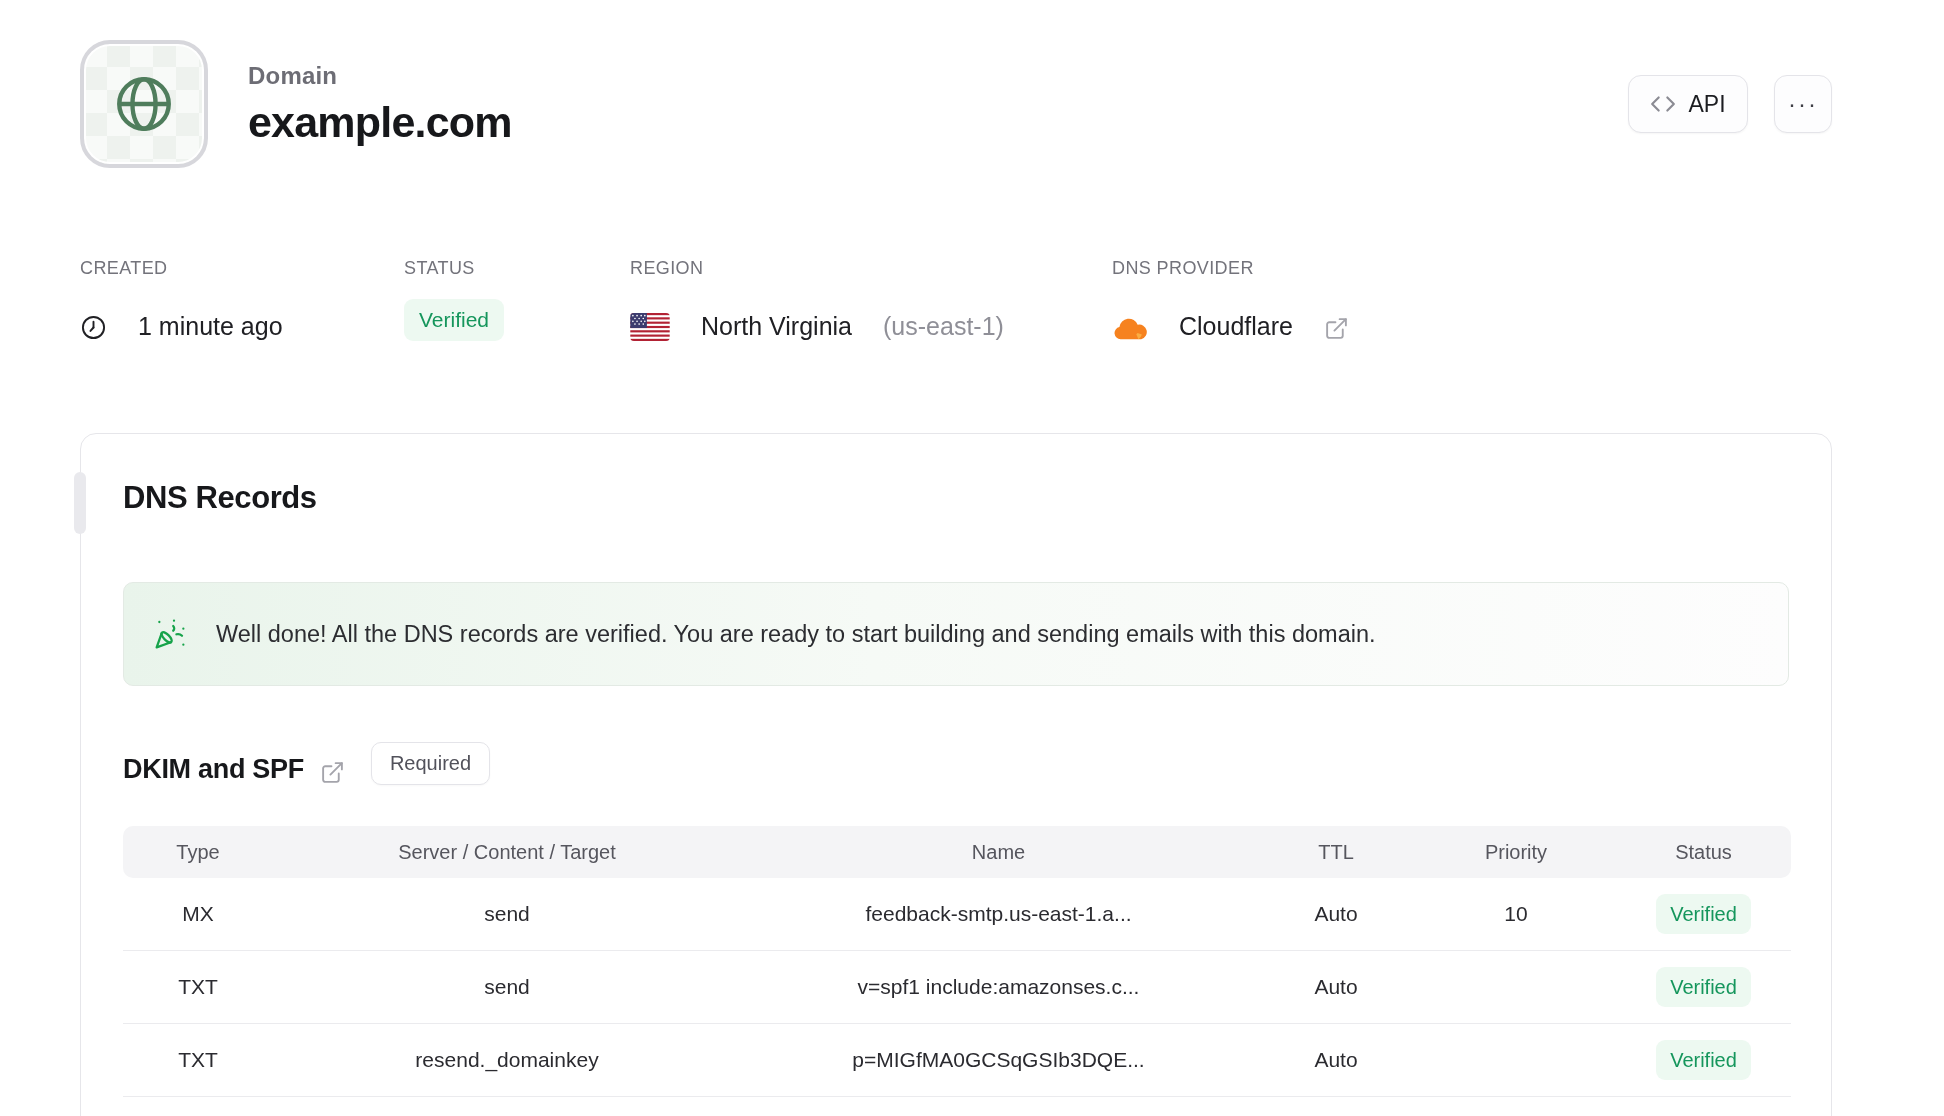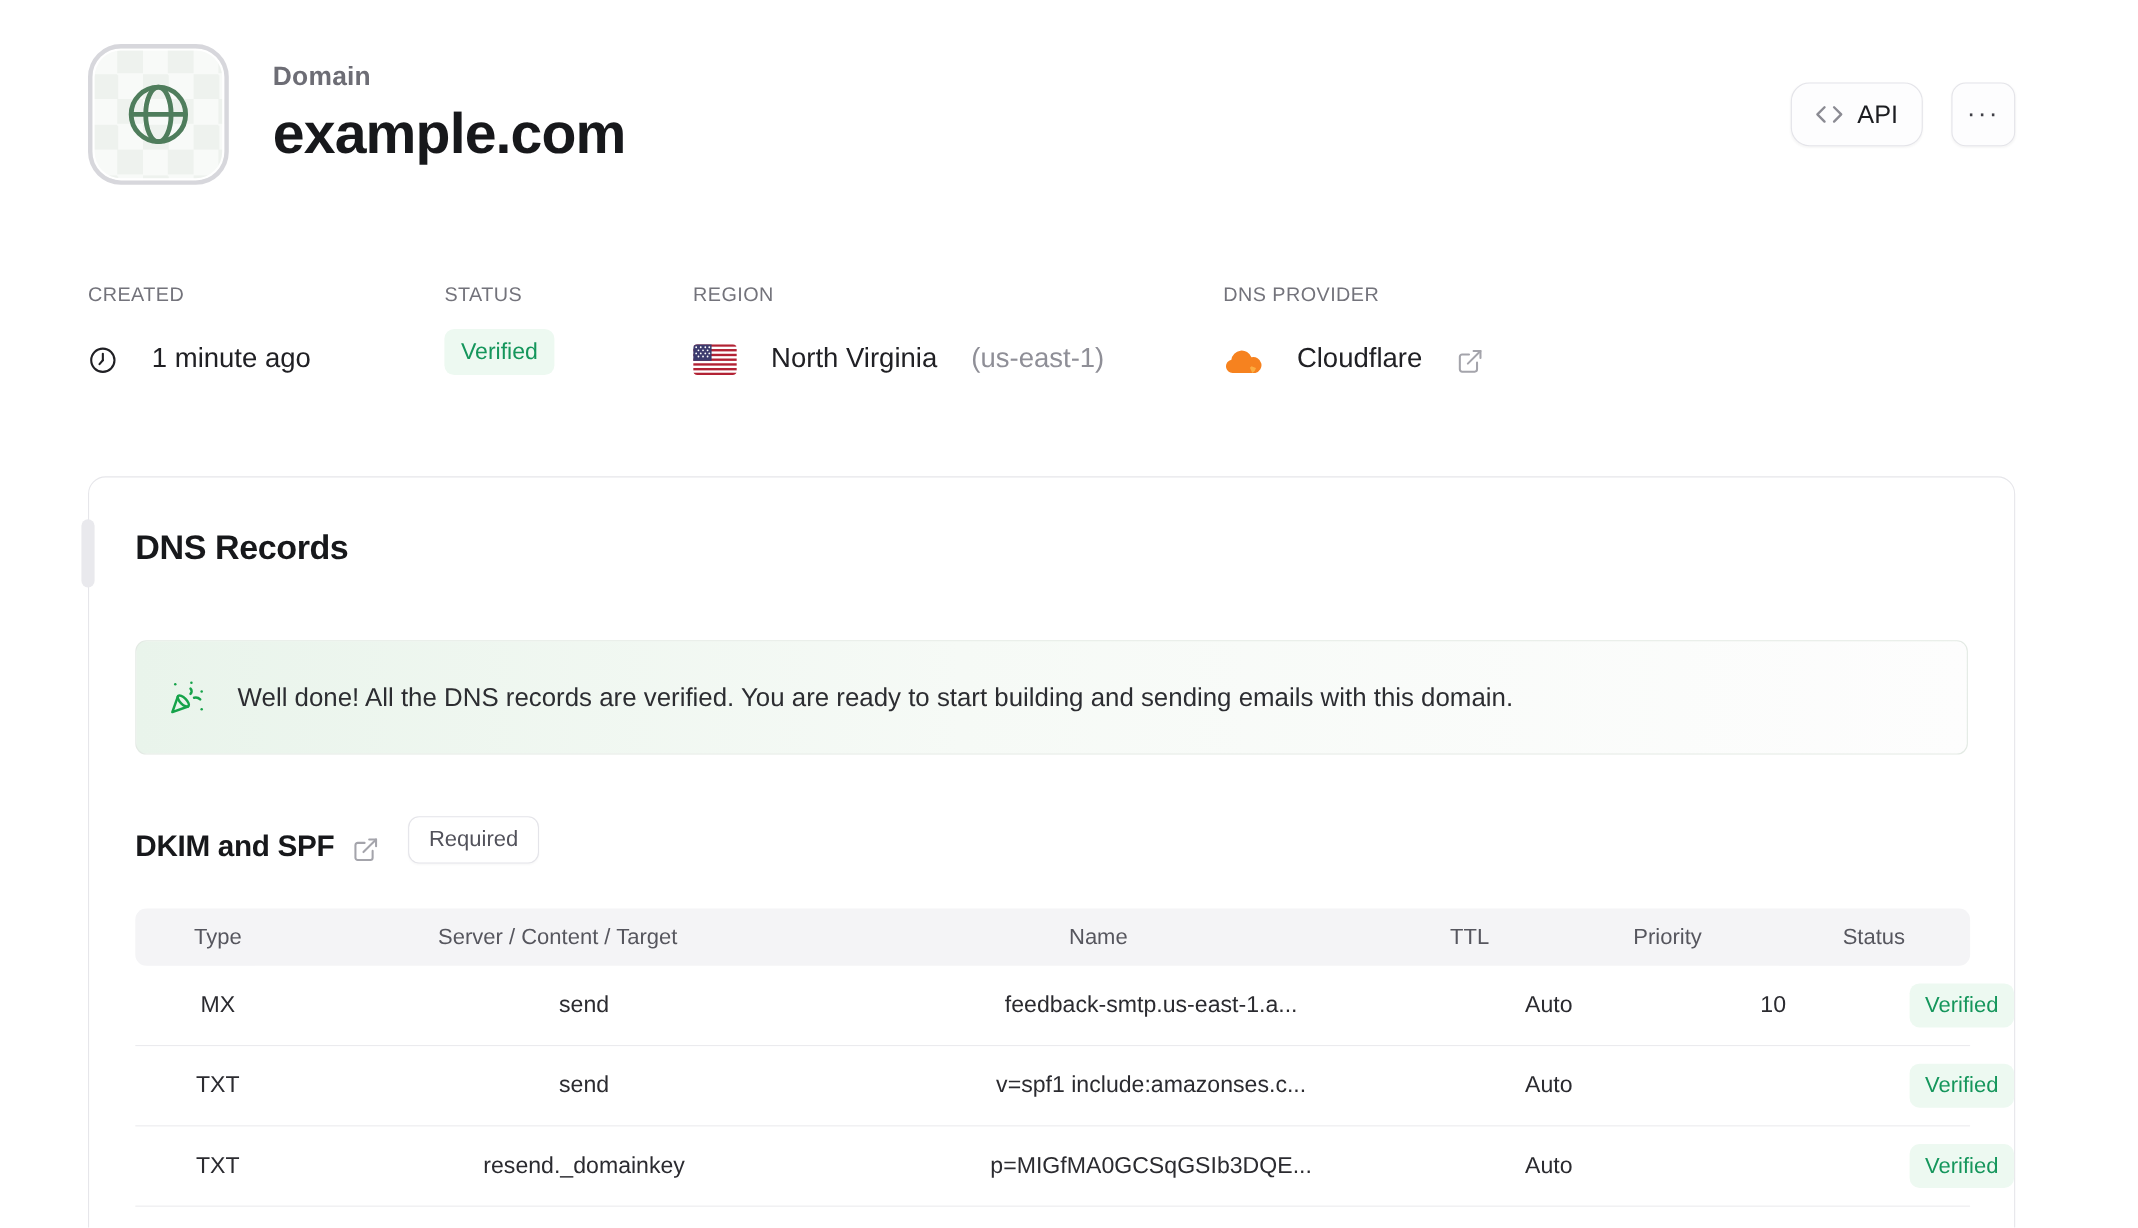--- a/index.html
+++ b/index.html
@@ -9,26 +9,26 @@
   .page { width:1944px; height:1116px; padding:40px 112px 0 80px; position:relative; }
 
   
   .header { display:flex; align-items:center; }
   .domain-tile { width:128px; height:128px; border-radius:30px; border:4px solid #d7d7dc;
     background:repeating-conic-gradient(#eef2ee 0% 25%, #f8faf8 0% 50%) 0 0 / 46px 46px;
     display:flex; align-items:center; justify-content:center; overflow:hidden;
     box-shadow:inset 0 0 0 2px #ffffff; flex:none; }
   .title-block { margin-left:40px; }
   .kicker { font-size:24px; font-weight:600; color:#6d6d75; letter-spacing:0.2px; }
-  .page-title { font-size:52px; font-weight:700; color:#17181b; letter-spacing:-0.8px; margin-top:8px; }
+  .page-title { font-size:43px; font-weight:700; color:#17181b; letter-spacing:-0.8px; margin-top:8px; }
   .header-spacer { flex:1; }
   .hbtn { display:inline-flex; align-items:center; justify-content:center; gap:12px;
     height:58px; border:1.5px solid #e4e4e9; border-radius:13px; background:#fdfdfe;
     box-shadow:0 1px 2px rgba(0,0,0,0.04); font-size:23px; color:#1c1d21; cursor:pointer; }
-  .api-btn { width:120px;border-radius:17px; }
+  .api-btn { width:120px; }
   .menu-btn { width:58px; margin-left:26px; font-size:24px; color:#3f3f46; letter-spacing:2px; }
 
   
   .meta-row { display:flex; margin-top:90px; }
   .meta-col1 { width:324px; } .meta-col2 { width:226px; } .meta-col3 { width:482px; }
   .meta-label { font-size:18px; font-weight:500; color:#73737b; letter-spacing:0.4px; }
   .meta-value { margin-top:20px; display:flex; align-items:flex-end; gap:31px;
     font-size:25px; color:#202024; height:42px; }
   .muted { color:#8f8f97; }
   .pill { display:inline-flex; align-items:center; height:42px; padding:0 15px;
@@ -54,21 +54,21 @@
   .req-badge { margin-left:26px; display:inline-flex; align-items:center; height:43px;
     padding:0 18px; border:1.5px solid #e4e4e9; border-radius:10px; background:#fff;
     font-size:20px; color:#52525b; box-shadow:0 1px 2px rgba(0,0,0,0.03); }
 
   
   .table { margin-top:41px; width:1668px; }
   .tgrid { display:grid; grid-template-columns:130px 488px 495px 180px 180px auto; align-items:center; }
   .tgrid > div { padding-left:20px;text-align:center; }
   .thead { height:52px; background:#f4f4f6; border-radius:10px;
     font-size:20px; font-weight:500; color:#56565e; }
-  .trow { height:73px; border-bottom:1px solid #ebebee; font-size:21px; color:#2b2b30;gap:24px; }
+  .trow { height:73px; border-bottom:1px solid #ebebee; font-size:21px; color:#2b2b30; }
   .row-badge { display:inline-flex; align-items:center; height:40px; padding:0 14px;
     border-radius:9px; background:#edf9f1; color:#15965c; font-size:20px; font-weight:500; }
   svg { display:block; }
 </style>
 </head>
 <body>
 
 <div class="page">
 
   <div class="header">

